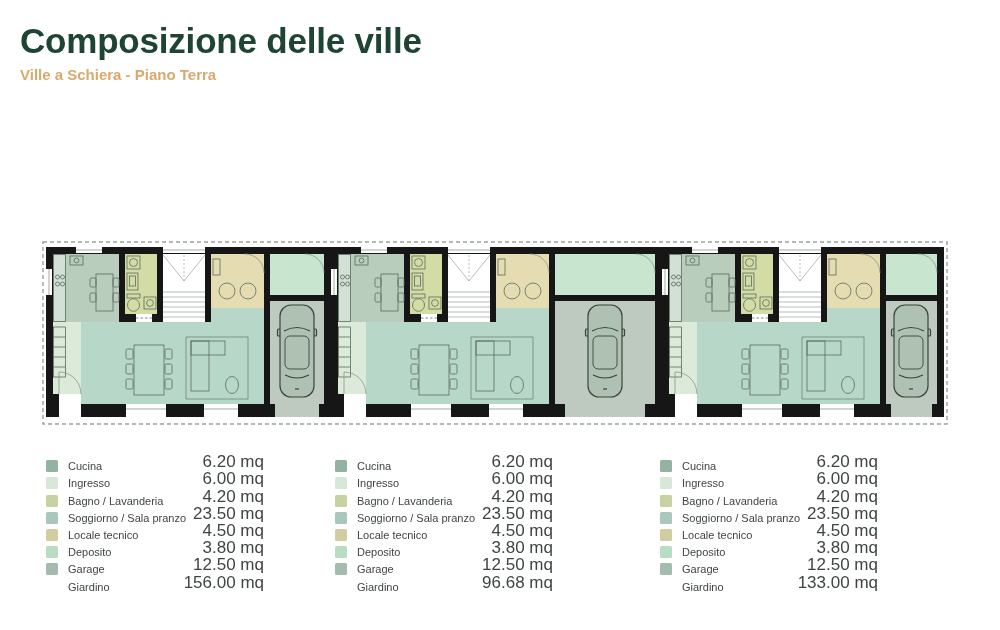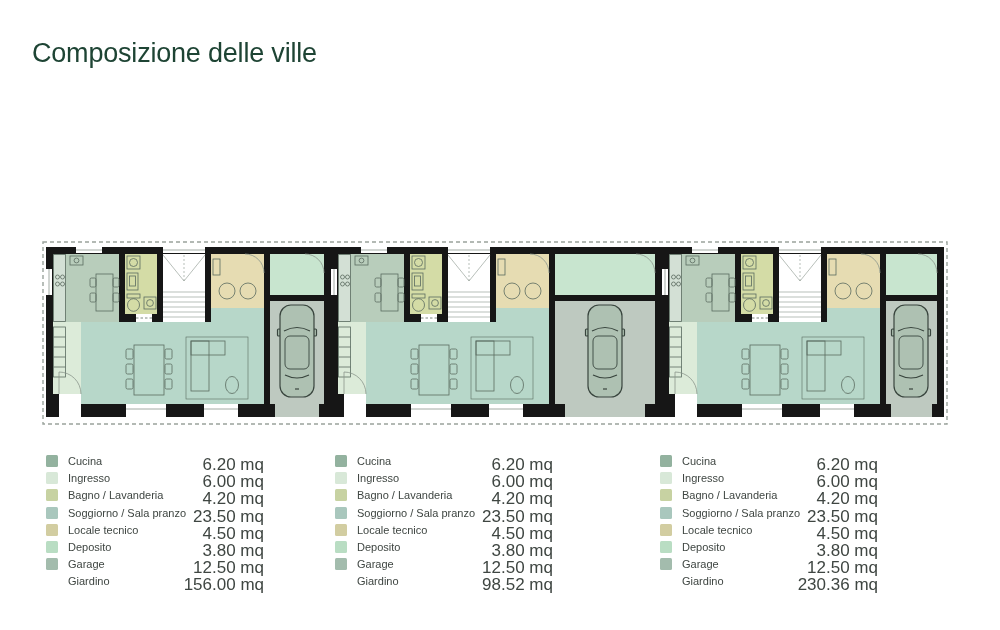--- a/index.html
+++ b/index.html
@@ -3,45 +3,46 @@
 <meta charset="utf-8">
 <style>
   html,body{margin:0;padding:0;}
   body{
     width:1000px;height:630px;position:relative;overflow:hidden;
     background:#ffffff;font-family:"Liberation Sans", sans-serif;
   }
   
   .hdr{position:absolute;left:20px;top:26px;}
   .hdr h1{
-    margin:12px;font-size:27px;line-height:30px;font-weight:normal;
+    margin:0;font-size:35px;line-height:30px;font-weight:bold;
     color:var(--c-title,#1e4434);letter-spacing:-0.2px;
   }
   .hdr h2{
     margin:10px 0 0 0;font-size:15px;font-weight:600;
     color:var(--c-sub,#d9a96e);
   }
   
   .plan{position:absolute;left:42px;top:241px;width:906px;height:184px;}
   .plan svg{display:block;width:906px;height:184px;}
   
   .legend{position:absolute;top:455px;width:218px;}
   .legend:nth-child(1){left:46px;}
   .legend:nth-child(2){left:335px;}
   .legend:nth-child(3){left:660px;}
-  .lrow{display:flex;align-items:flex-start;height:17.2px;}
+  .lrow{display:flex;align-items:flex-end;height:17.2px;}
   .sw{width:12px;height:12px;border-radius:1.5px;flex:0 0 12px;}
   .lbl{flex:1;margin-left:10px;font-size:11px;color:var(--c-text,#3f4642);}
   .val{font-size:17px;color:var(--c-text,#3f4642);text-align:right;white-space:nowrap;}
 </style>
 </head>
 <body>
 
 <div class="hdr">
   <h1>Composizione delle ville</h1>
+  <h2>Ville a Schiera - Piano Terra</h2>
 </div>
 
 <div class="plan">
 <svg viewBox="0 0 906 184">
   <defs>
 
     <g id="house">
 
       <rect x="7" y="7" width="66" height="68" fill="#b8cdbb"></rect>
       <rect x="79" y="7" width="32" height="60" fill="#d4dca6"></rect>
@@ -269,21 +270,21 @@
 
   <div class="lrow">
     <span class="sw" style="background: rgb(163, 188, 173);"></span>
     <span class="lbl">Garage</span>
     <span class="val">12.50 mq</span>
   </div>
 
   <div class="lrow">
     <span class="sw"></span>
     <span class="lbl">Giardino</span>
-    <span class="val">98.52 mq</span>
+    <span class="val">96.68 mq</span>
   </div>
 </div>
     <div class="legend">
   <div class="lrow">
     <span class="sw" style="background: rgb(147, 178, 159);"></span>
     <span class="lbl">Cucina</span>
     <span class="val">6.20 mq</span>
   </div>
 
   <div class="lrow">
@@ -318,16 +319,16 @@
 
   <div class="lrow">
     <span class="sw" style="background: rgb(163, 188, 173);"></span>
     <span class="lbl">Garage</span>
     <span class="val">12.50 mq</span>
   </div>
 
   <div class="lrow">
     <span class="sw"></span>
     <span class="lbl">Giardino</span>
-    <span class="val">230.36 mq</span>
+    <span class="val">133.00 mq</span>
   </div>
 </div>
   </div>
 
 </body></html>

